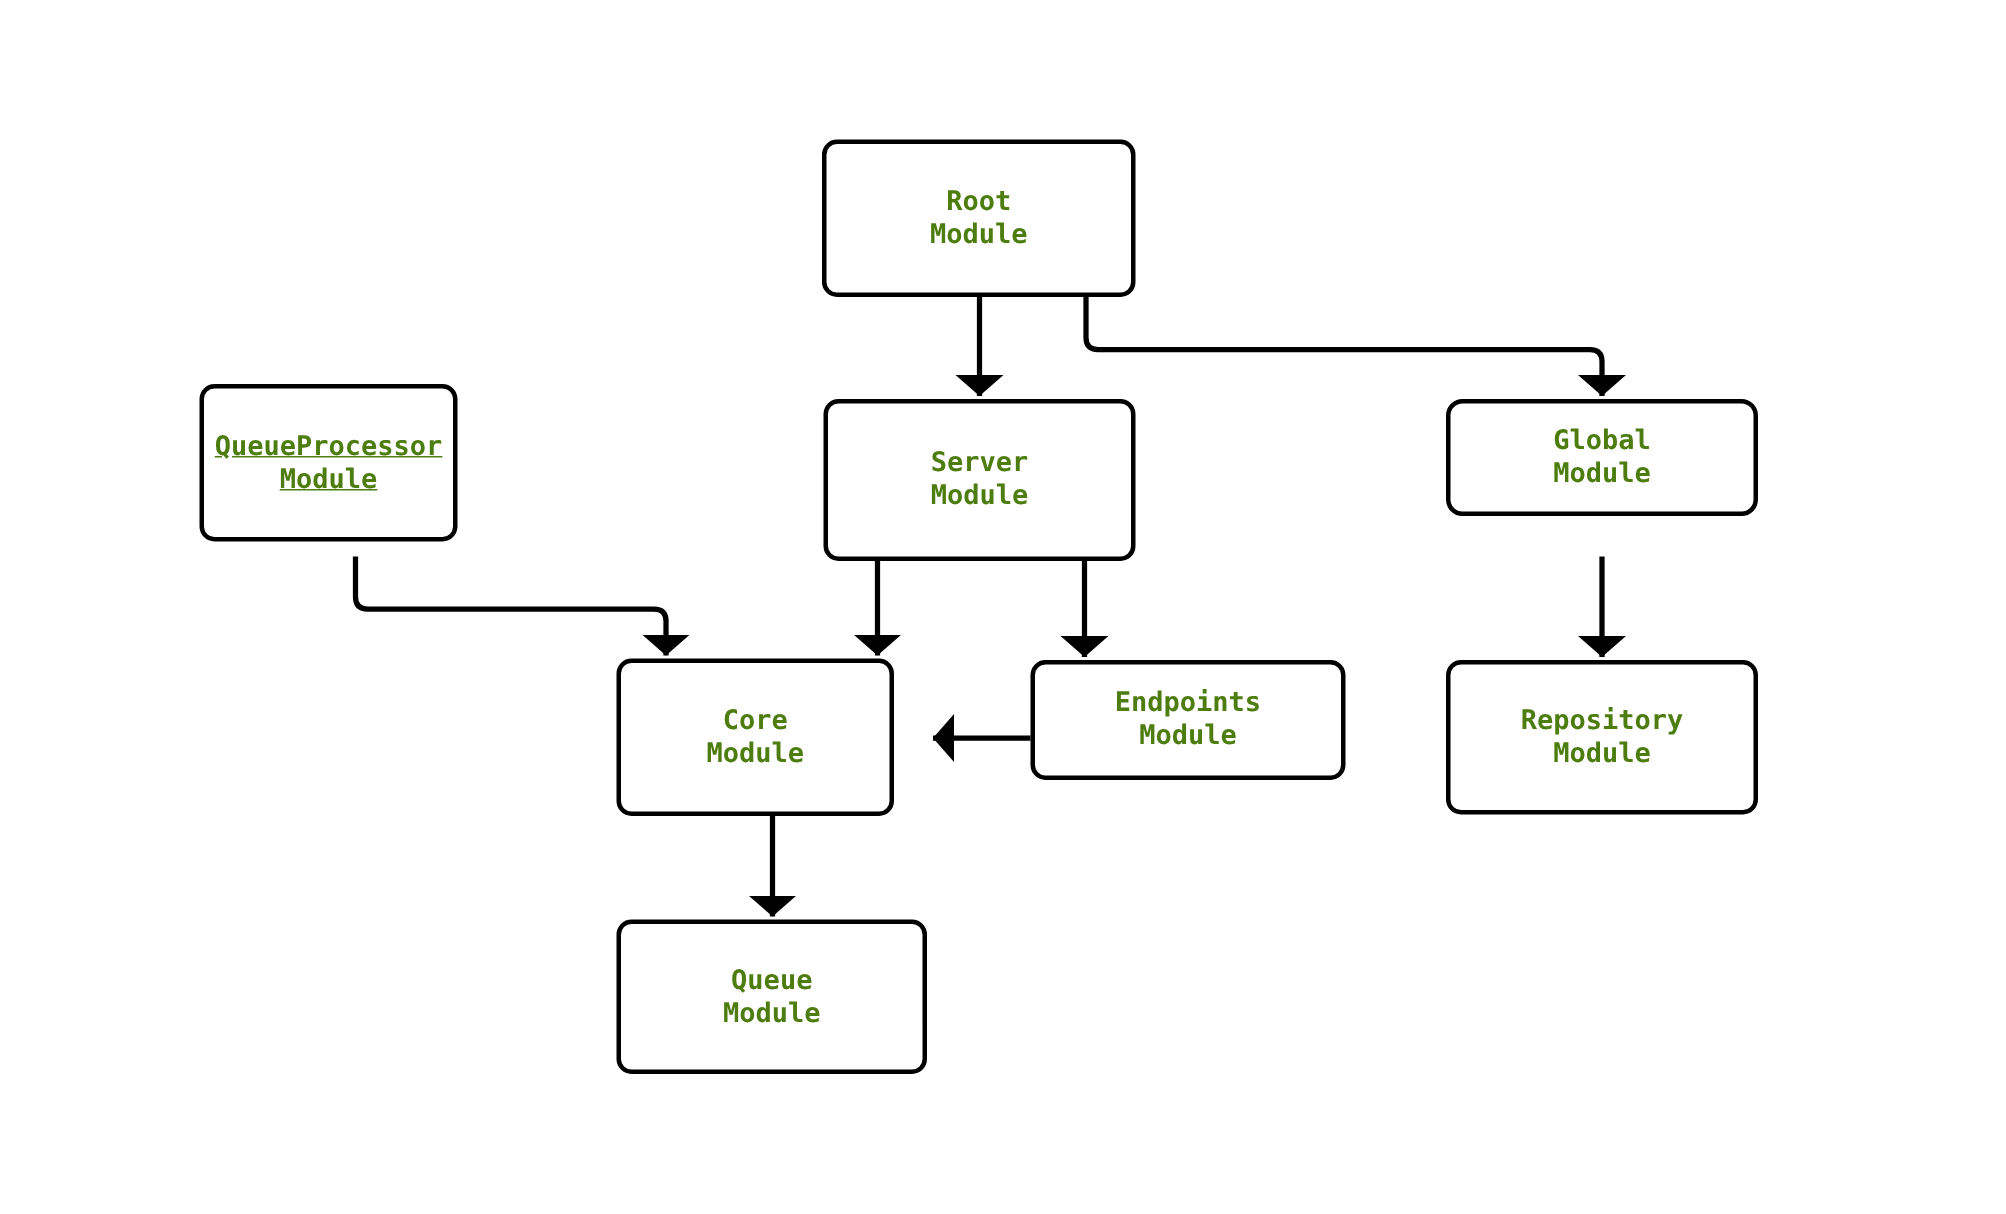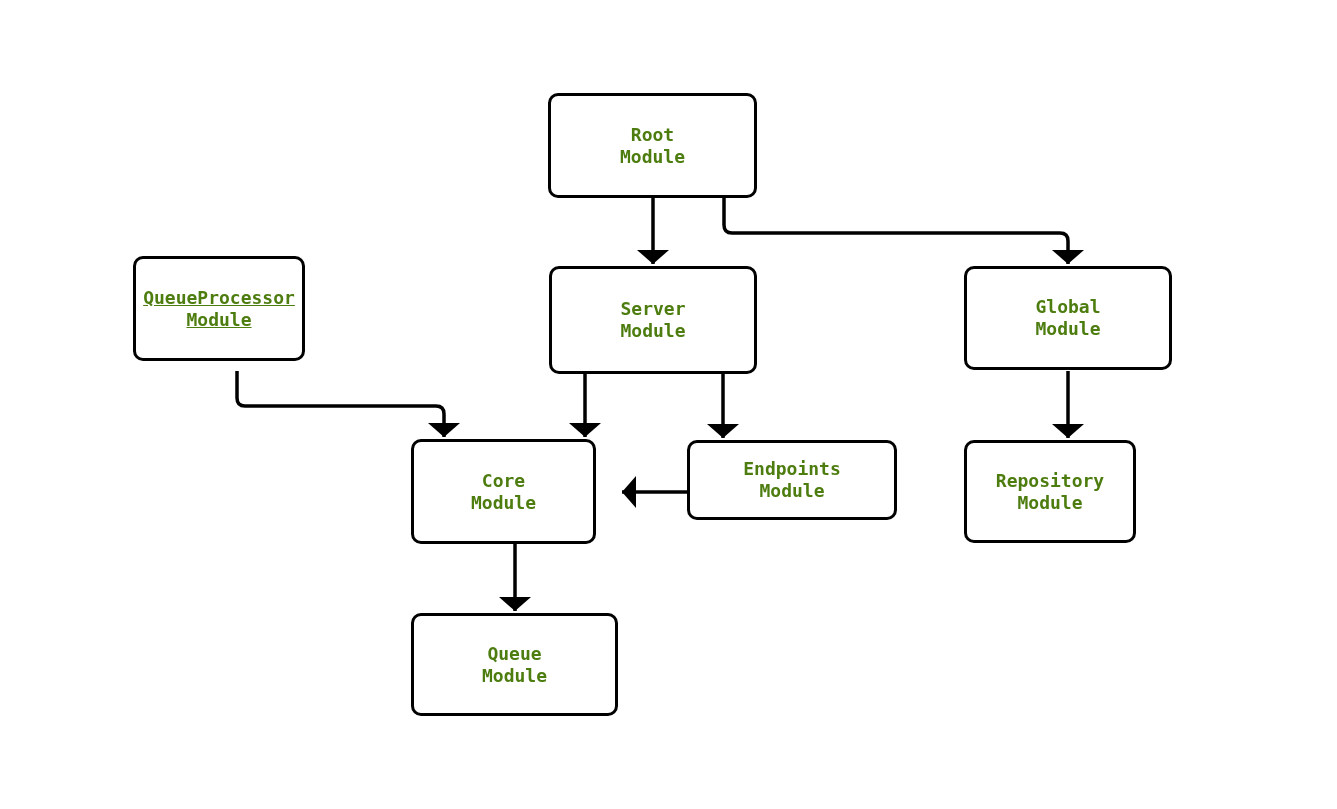--- a/index.html
+++ b/index.html
@@ -41,24 +41,24 @@
     font-size: 18px;
     line-height: 22px;
     color: #4d7c0f;
     text-align: center;
     white-space: nowrap;
   }
   
   .node-root          { left: 548px; top:  93px; width: 209px; height: 105px; }
   .node-queueprocessor{ left: 133px; top: 256px; width: 172px; height: 105px; text-decoration: underline; }
   .node-server        { left: 549px; top: 266px; width: 208px; height: 108px; }
-  .node-global        { left: 964px; top: 266px; width: 208px; height: 104px; }
+  .node-global        { left: 964px; top: 266px; width: 208px; height: 78px; border-radius: 11px; }
   .node-core          { left: 411px; top: 439px; width: 185px; height: 105px; }
   .node-endpoints     { left: 687px; top: 440px; width: 210px; height: 80px; }
-  .node-repository    { left: 964px; top: 440px; width: 172px; height: 103px; }
+  .node-repository    { left: 964px; top: 440px; width: 208px; height: 103px; }
   .node-queue         { left: 411px; top: 613px; width: 207px; height: 103px; text-align: center; }
 </style>
 </head>
 <body>
 
 <div class="canvas">
 
   <svg class="edges" viewBox="0 0 1337 809" xmlns="http://www.w3.org/2000/svg">
     <defs>
       <marker id="arrowhead" markerUnits="userSpaceOnUse" markerWidth="18" markerHeight="36" refX="14" refY="16" orient="auto">

